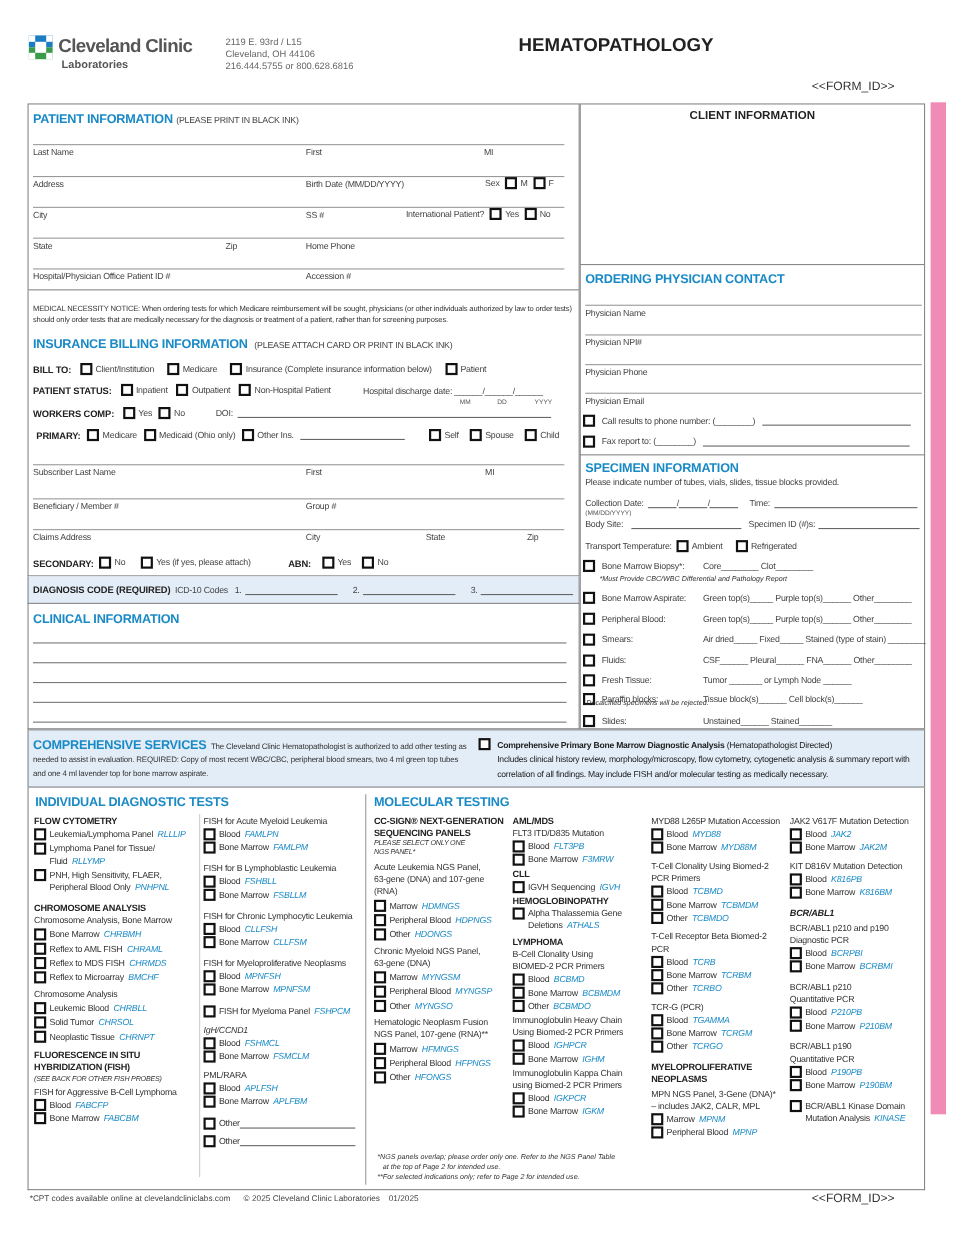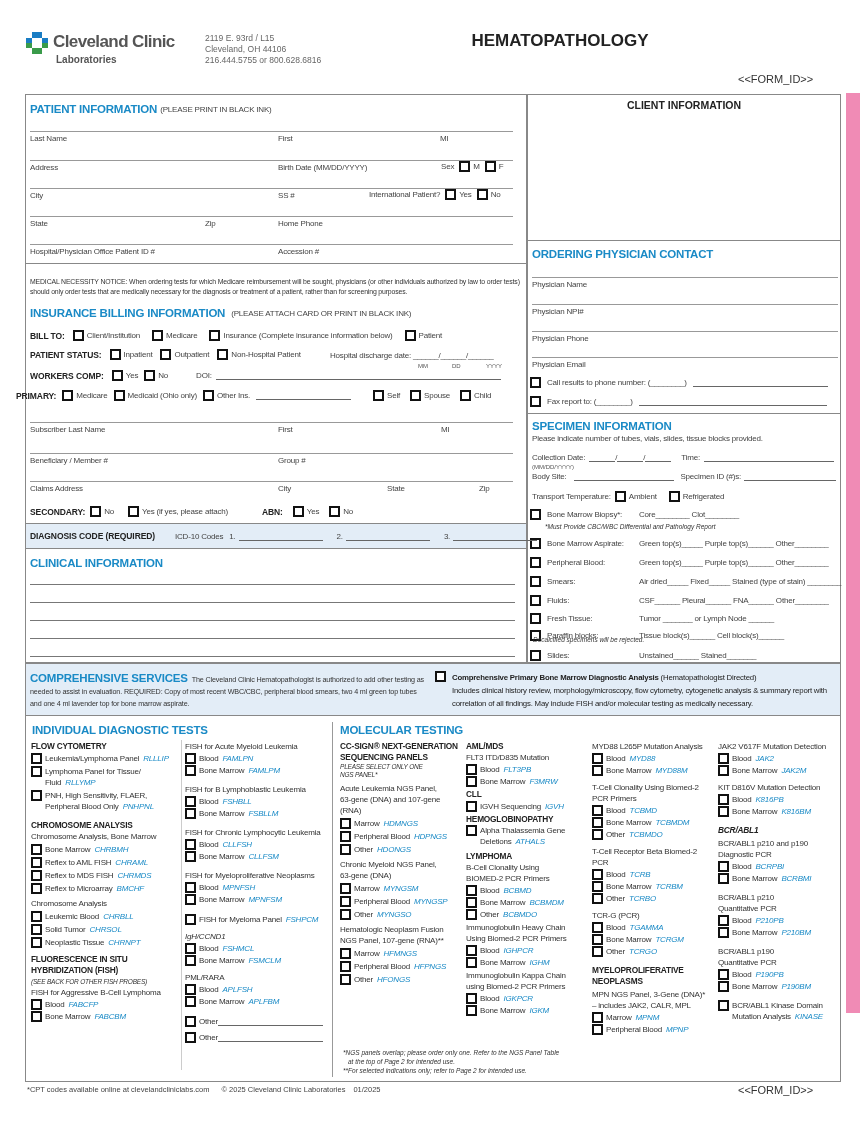--- a/index.html
+++ b/index.html
@@ -246,21 +246,21 @@
 <div class="abs" style="left:486px;top:363px;font-size:6px;color:#555">YYYY</div>
 <div class="row" style="left:30px;top:370px">
   <span class="h3" style="margin-right:8px">WORKERS COMP:</span>
   <span class="cb"></span>
     <span class="lbl" style="margin-right:6px">Yes</span>
   <span class="cb"></span>
     <span class="lbl" style="margin-right:28px">No</span>
   <span class="lbl">DOI:</span>
   <span class="tline" style="width:285px;margin-left:4px"></span>
 </div>
-<div class="row" id="primary-row" style="left:16px;top:390px">
+<div class="row" id="primary-row" style="left:33px;top:390px">
   <span class="h3" style="margin-right:6px">PRIMARY:</span>
 <span class="cb"></span>
     <span class="lbl" style="margin-right: 6px;">Medicare</span>
     <span class="cb"></span>
     <span class="lbl" style="margin-right: 6px;">Medicaid (Ohio only)</span>
     <span class="cb"></span>
     <span class="lbl" style="margin-right: 6px;">Other Ins.</span>
     <span class="tline" style="width: 95px; margin-right: 22px;"></span>
     <span class="cb"></span>
     <span class="lbl" style="margin-right: 10px;">Self</span>
@@ -307,21 +307,21 @@
     <span class="lbl" style="margin-right:34px">Yes (if yes, please attach)</span>
   <span class="h3" style="margin-right:10px">ABN:</span>
   <span class="cb"></span>
     <span class="lbl" style="margin-right:10px">Yes</span>
   <span class="cb"></span>
     <span class="lbl">No</span>
 </div>
 
 <div class="abs" style="left:25px;top:524px;width:502px;height:25px;background:#e3edf7;border:1px solid #888;border-top:none"></div>
 <div class="row" style="left:30px;top:531px">
-  <span class="h3" style="margin-right:20px">DIAGNOSIS CODE (REQUIRED)</span>
+  <span class="h3" style="margin-right:4px">DIAGNOSIS CODE (REQUIRED)</span>
   <span class="lbl" style="margin-right:6px">ICD-10 Codes</span>
   <span class="lbl">1.</span>
   <span class="tline" style="width:84px;margin-left:3px;margin-right:14px"></span>
   <span class="lbl">2.</span>
   <span class="tline" style="width:84px;margin-left:3px;margin-right:14px"></span>
   <span class="lbl">3.</span>
   <span class="tline" style="width:84px;margin-left:3px"></span>
 </div>
 
 <div class="box" style="left:25px;top:549px;width:502px;height:114px;border-color:#888;border-top:none"></div>
@@ -657,21 +657,21 @@
       <span>Blood</span>
       <span class="code">IGKPCR</span>
     </div>
     <div class="item">
       <span class="cb"></span>
       <span>Bone Marrow</span>
       <span class="code">IGKM</span>
     </div>
   </div>
 <div class="col" id="col5" style="left:592px;top:741px;width:125px">
-    <div class="sub">MYD88 L265P Mutation Analysis</div>
+    <div class="sub">MYD88 L265P Mutation Accession</div>
     <div class="item">
       <span class="cb"></span>
       <span>Blood</span>
       <span class="code">MYD88</span>
     </div>
     <div class="item">
       <span class="cb"></span>
       <span>Bone Marrow</span>
       <span class="code">MYD88M</span>
     </div>

